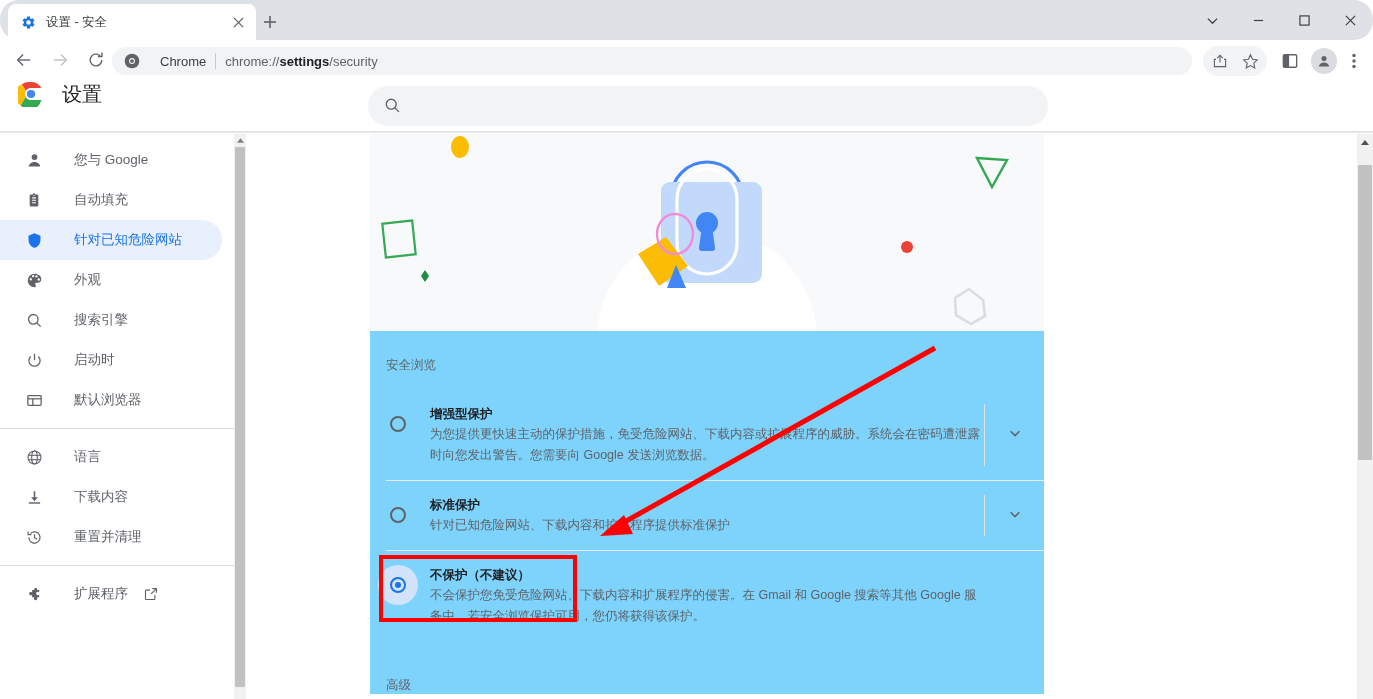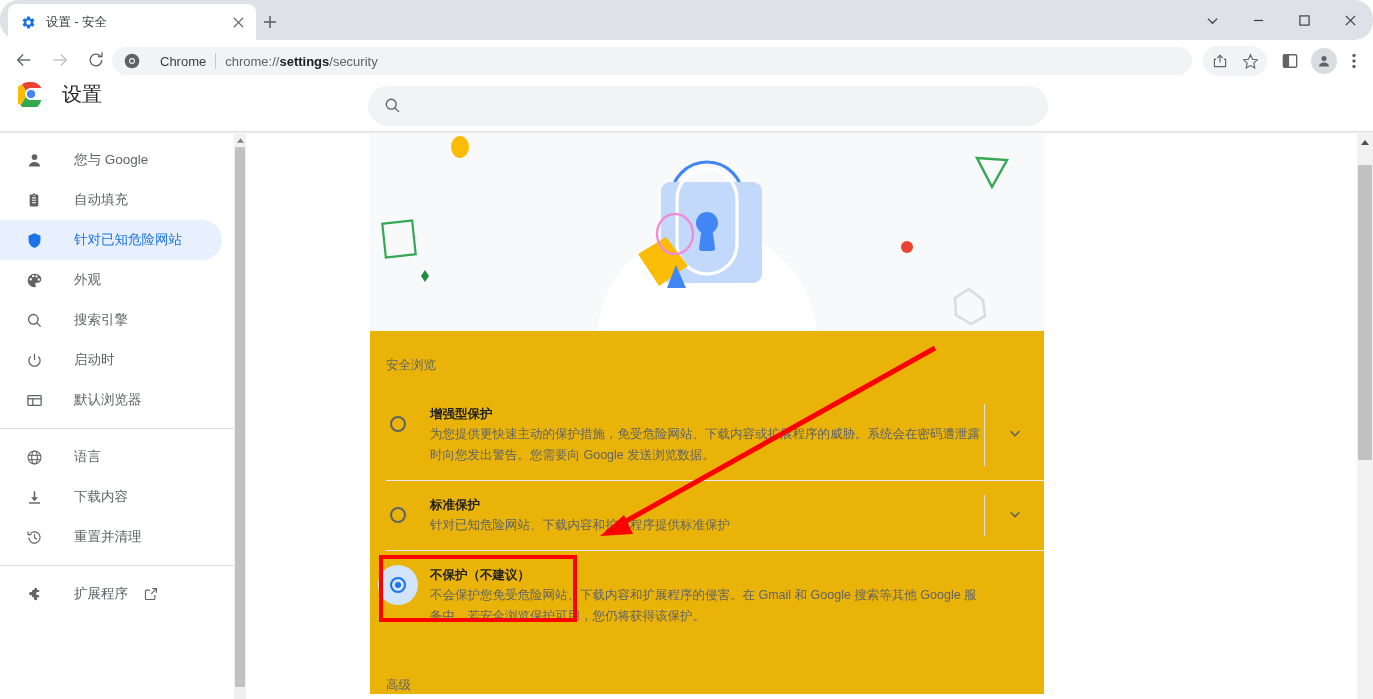--- a/index.html
+++ b/index.html
@@ -169,21 +169,21 @@
     background: #c1c1c1; border-radius: 1px;
   }
 
   
   .content {
     position: absolute; left: 246px; top: 0; width: 1111px; height: 565px;
     background: #ffffff; overflow: hidden;
   }
   .card {
     position: absolute; left: 124px; top: 0; width: 674px;
-    background: #eab308;
+    background: #7dd3fc;
   }
   .banner {
     position: relative; width: 674px; height: 197px;
     background: #f8f9fa; overflow: hidden;
   }
 
   .sec-header {
     font-size: 12.5px; color: #5f6368; padding: 26px 0 0 16px;
   }
   .opt-list { margin-top: 16px; }

